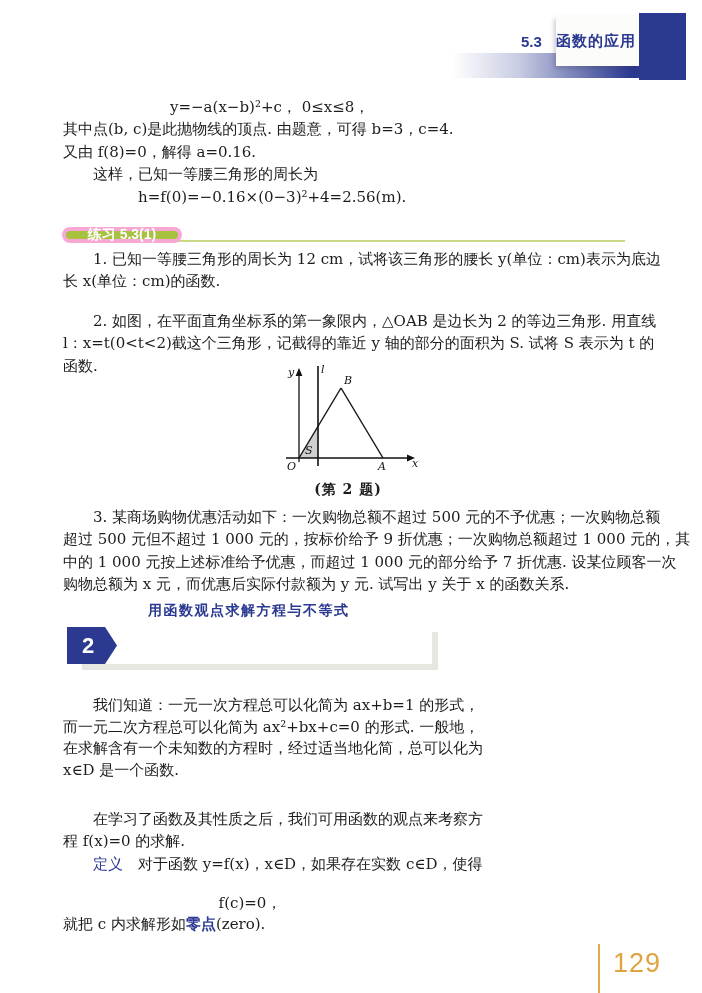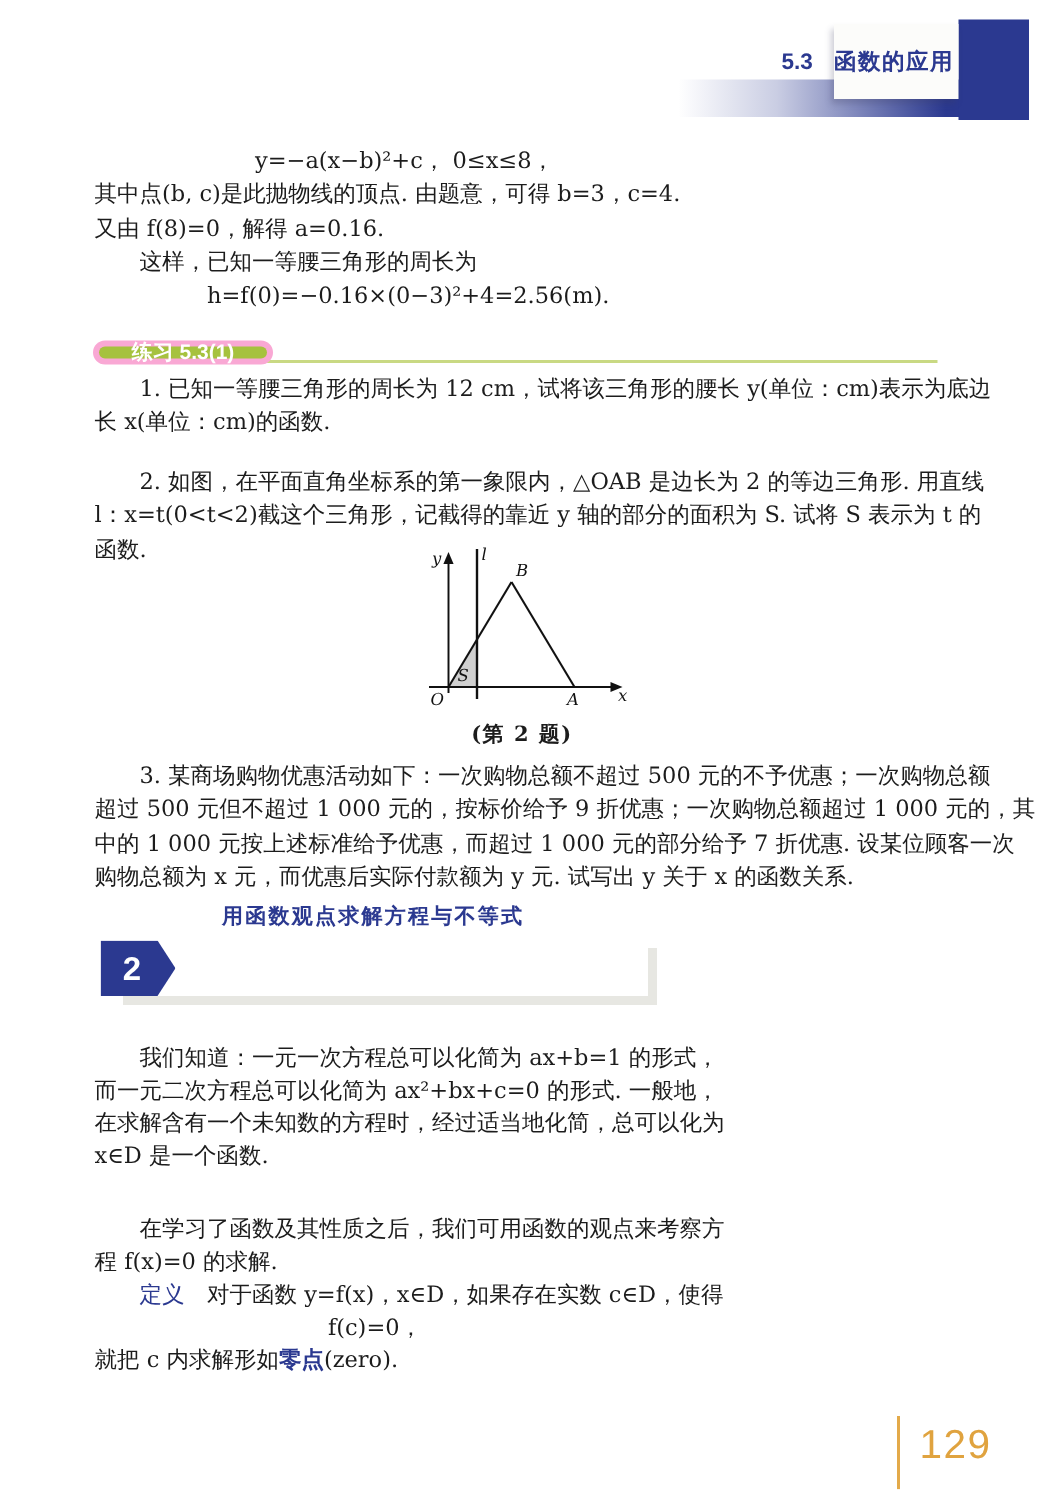--- a/index.html
+++ b/index.html
@@ -51,21 +51,21 @@
     font-weight:bold; font-size:22px; z-index:3; }
   .sec2-title { position:absolute; left:132px; top:602px; font-family:"Liberation Sans",sans-serif;
     font-weight:bold; font-size:14px; color:#2b3990; letter-spacing:1.5px; z-index:3; white-space:nowrap;margin-left:16px; }
   
   .narrow { position:absolute; left:63px; width:374px; }
   .nline { font-size:15px; line-height:21.7px; white-space:nowrap; }
   .blk-para1 { top:695px; }
   .blk-para2 { top:809px; }
   .blk-def   { top:853px; }
   .def-label { color:#2b3990; font-weight:normal; font-family:"Liberation Sans",sans-serif; }
-  .def-formula { text-align:center; }
+  .def-formula { text-align:center;margin-top:17px; }
   .term-blue { color:#2b3990; font-weight:bold; }
   
   .pn-rule { position:absolute; left:598px; top:944px; width:2px; height:49px; background:#e3aa4a; }
   .pn-num { position:absolute; left:613px; top:948px; font-family:Liberation Sans, sans-serif;
     font-size:27px; color:#e0a33f; letter-spacing:1px; }
   
   svg text { font-family:"DejaVu Serif",serif; font-style:italic; font-size:11px; fill:#111; }
 </style>
 </head>
 <body>

